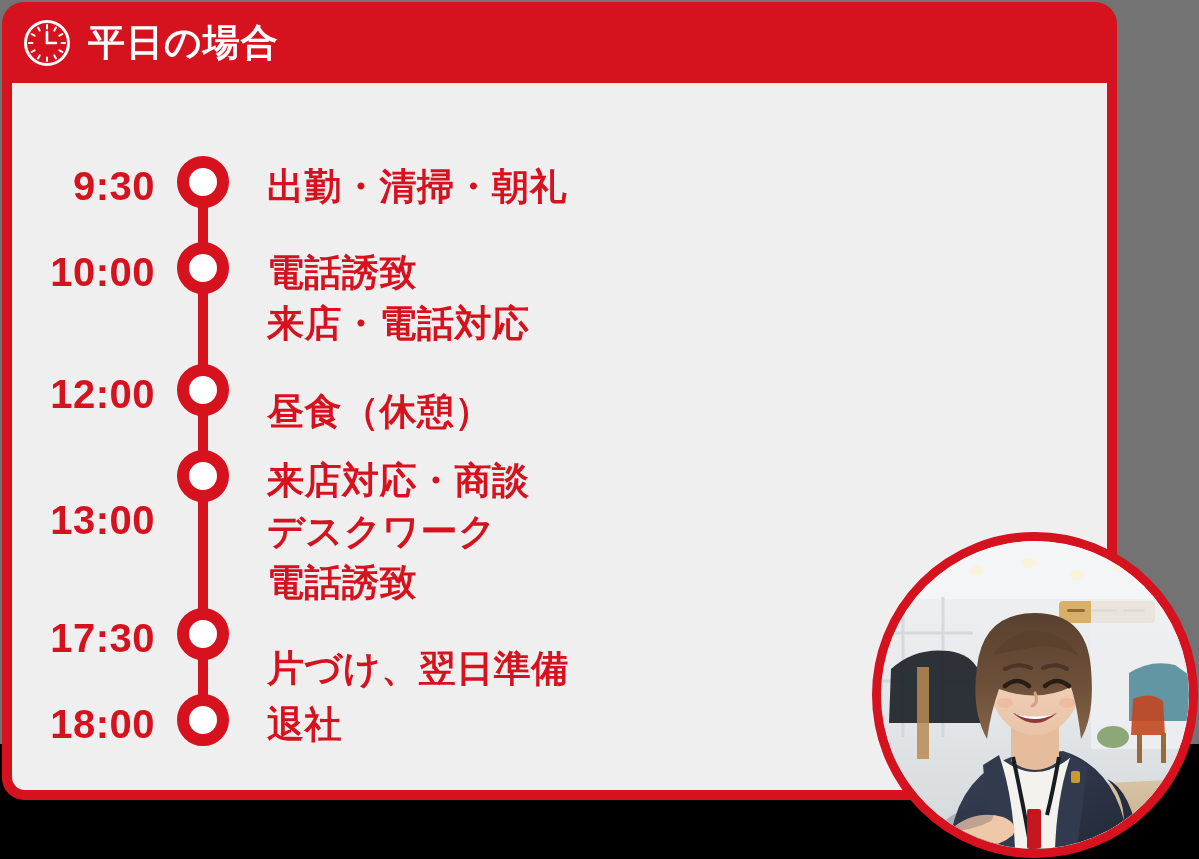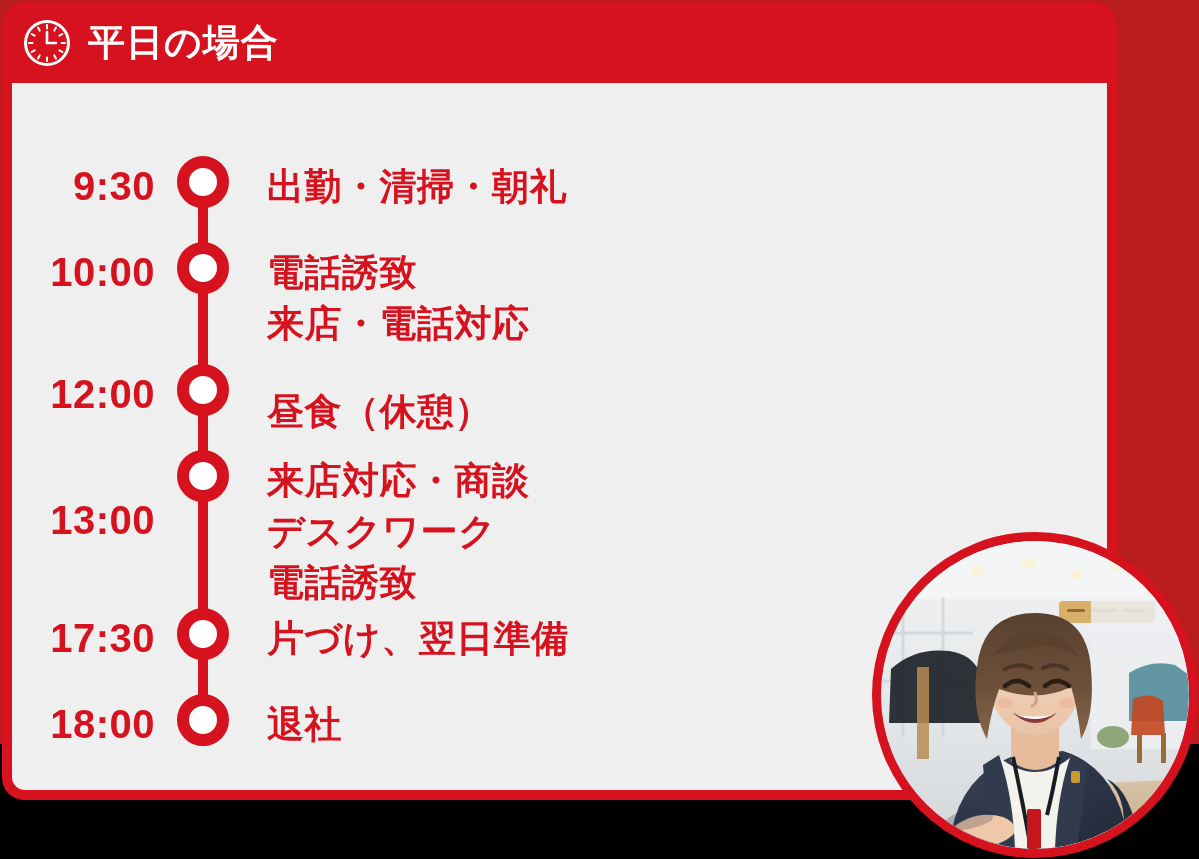--- a/index.html
+++ b/index.html
@@ -9,21 +9,21 @@
     height: 859px;
     background: #000000;
     font-family: "Liberation Sans", "DejaVu Sans", sans-serif;
     overflow: hidden;
   }
 
   #root {
     position: relative;
     width: 1199px;
     height: 744px;
-    background: #b91c1c;
+    background: #737373;
   }
 
   
   .card {
     position: absolute;
     left: 2px;
     top: 2px;
     width: 1115px;
     height: 798px;
     background: #D5121E;
@@ -185,21 +185,21 @@
           <div class="tl-time" style="top: 291px;">12:00</div>
           <div class="tl-dot" style="top: 281px;"></div>
           <div class="tl-desc" style="top: 286px; margin-top: 17px;">昼食（休憩）</div>
           <div class="tl-time" style="top: 377px; margin-top: 40px;">13:00</div>
           <div class="tl-dot" style="top: 367px;"></div>
           <div class="tl-desc" style="top: 372px;">来店対応・商談
 デスクワーク
 電話誘致</div>
           <div class="tl-time" style="top: 535px;">17:30</div>
           <div class="tl-dot" style="top: 525px;"></div>
-          <div class="tl-desc" style="top: 530px;">片づけ、翌日準備</div>
+          <div class="tl-desc" style="top: 560px;">片づけ、翌日準備</div>
           <div class="tl-time" style="top: 621px;">18:00</div>
           <div class="tl-dot" style="top: 611px;"></div>
           <div class="tl-desc" style="top: 616px;">退社</div>
         </div>
     </div>
 
   </div>
 
   <div class="photo-bubble">
     <div class="photo-inner">

